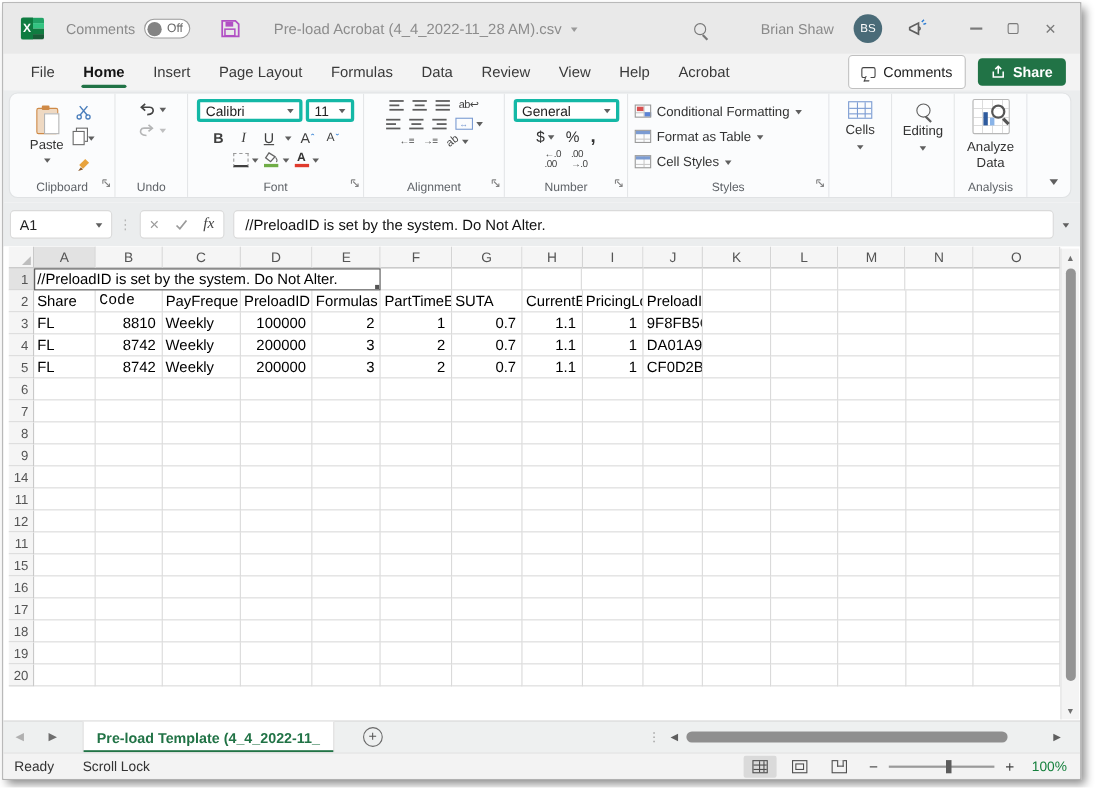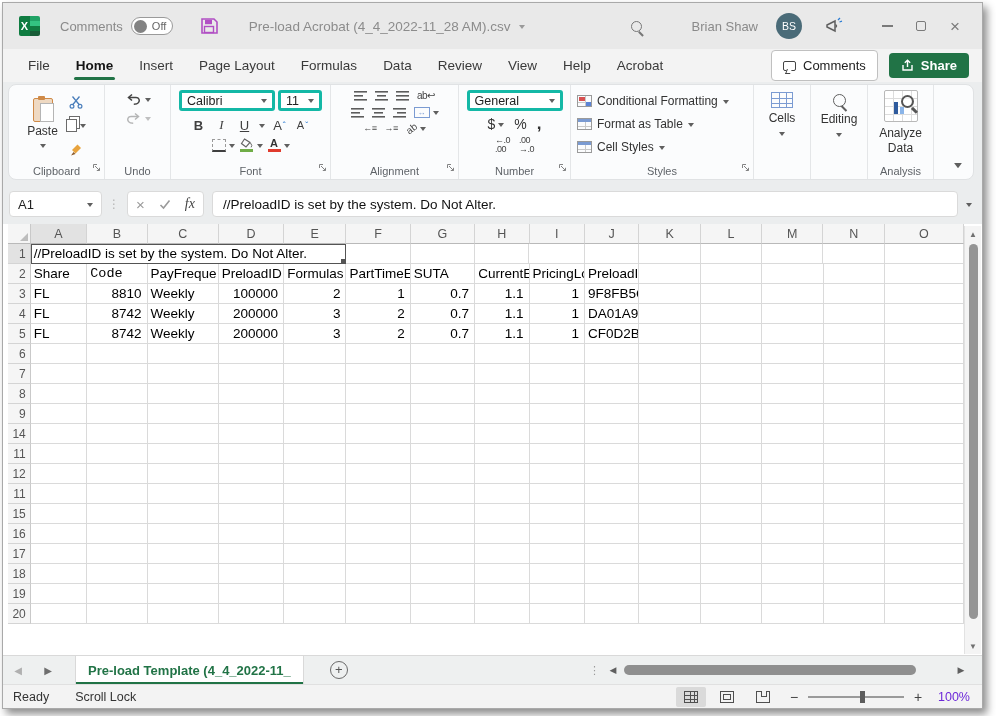--- a/index.html
+++ b/index.html
@@ -143,21 +143,21 @@
   .viewbtn.on{background:#dadada}
   .sv{width:14px;height:12px;border:1px solid #4f4f4f;background-repeat:no-repeat}
   .sv.normal{background-image:linear-gradient(#4f4f4f,#4f4f4f),linear-gradient(#4f4f4f,#4f4f4f),linear-gradient(#4f4f4f,#4f4f4f),linear-gradient(#4f4f4f,#4f4f4f);background-size:100% 1px,100% 1px,1px 100%,1px 100%;background-position:0 3.5px,0 7.5px,4.5px 0,9px 0}
   .sv.layout{position:relative}
   .sv.layout::before{content:"";position:absolute;left:2px;top:2px;right:2px;bottom:2px;border:1px solid #4f4f4f}
   .sv.break{position:relative}
   .sv.break::before{content:"";position:absolute;left:4px;top:-1px;width:4px;height:5px;background:#f3f3f3;border:1px solid #4f4f4f;border-top:none}
   .zminus,.zplus{width:20px;text-align:center;color:#444;font-size:14px}
   .ztrack{width:96px;height:2px;background:#9a9a9a;position:relative;margin:0 4px}
   .zthumb{position:absolute;left:52px;top:-5px;width:5px;height:12px;background:#5c5c5c}
-  .zlevel{width:42px;text-align:right;color:#6d28d9}
+  .zlevel{width:42px;text-align:right;color:#15803d}
 </style>
 </head>
 <body>
 
 <div class="window">
 
   <div class="titlebar">
     <div class="xl-logo">
       <span class="lx">X</span>
       <span class="lg">

